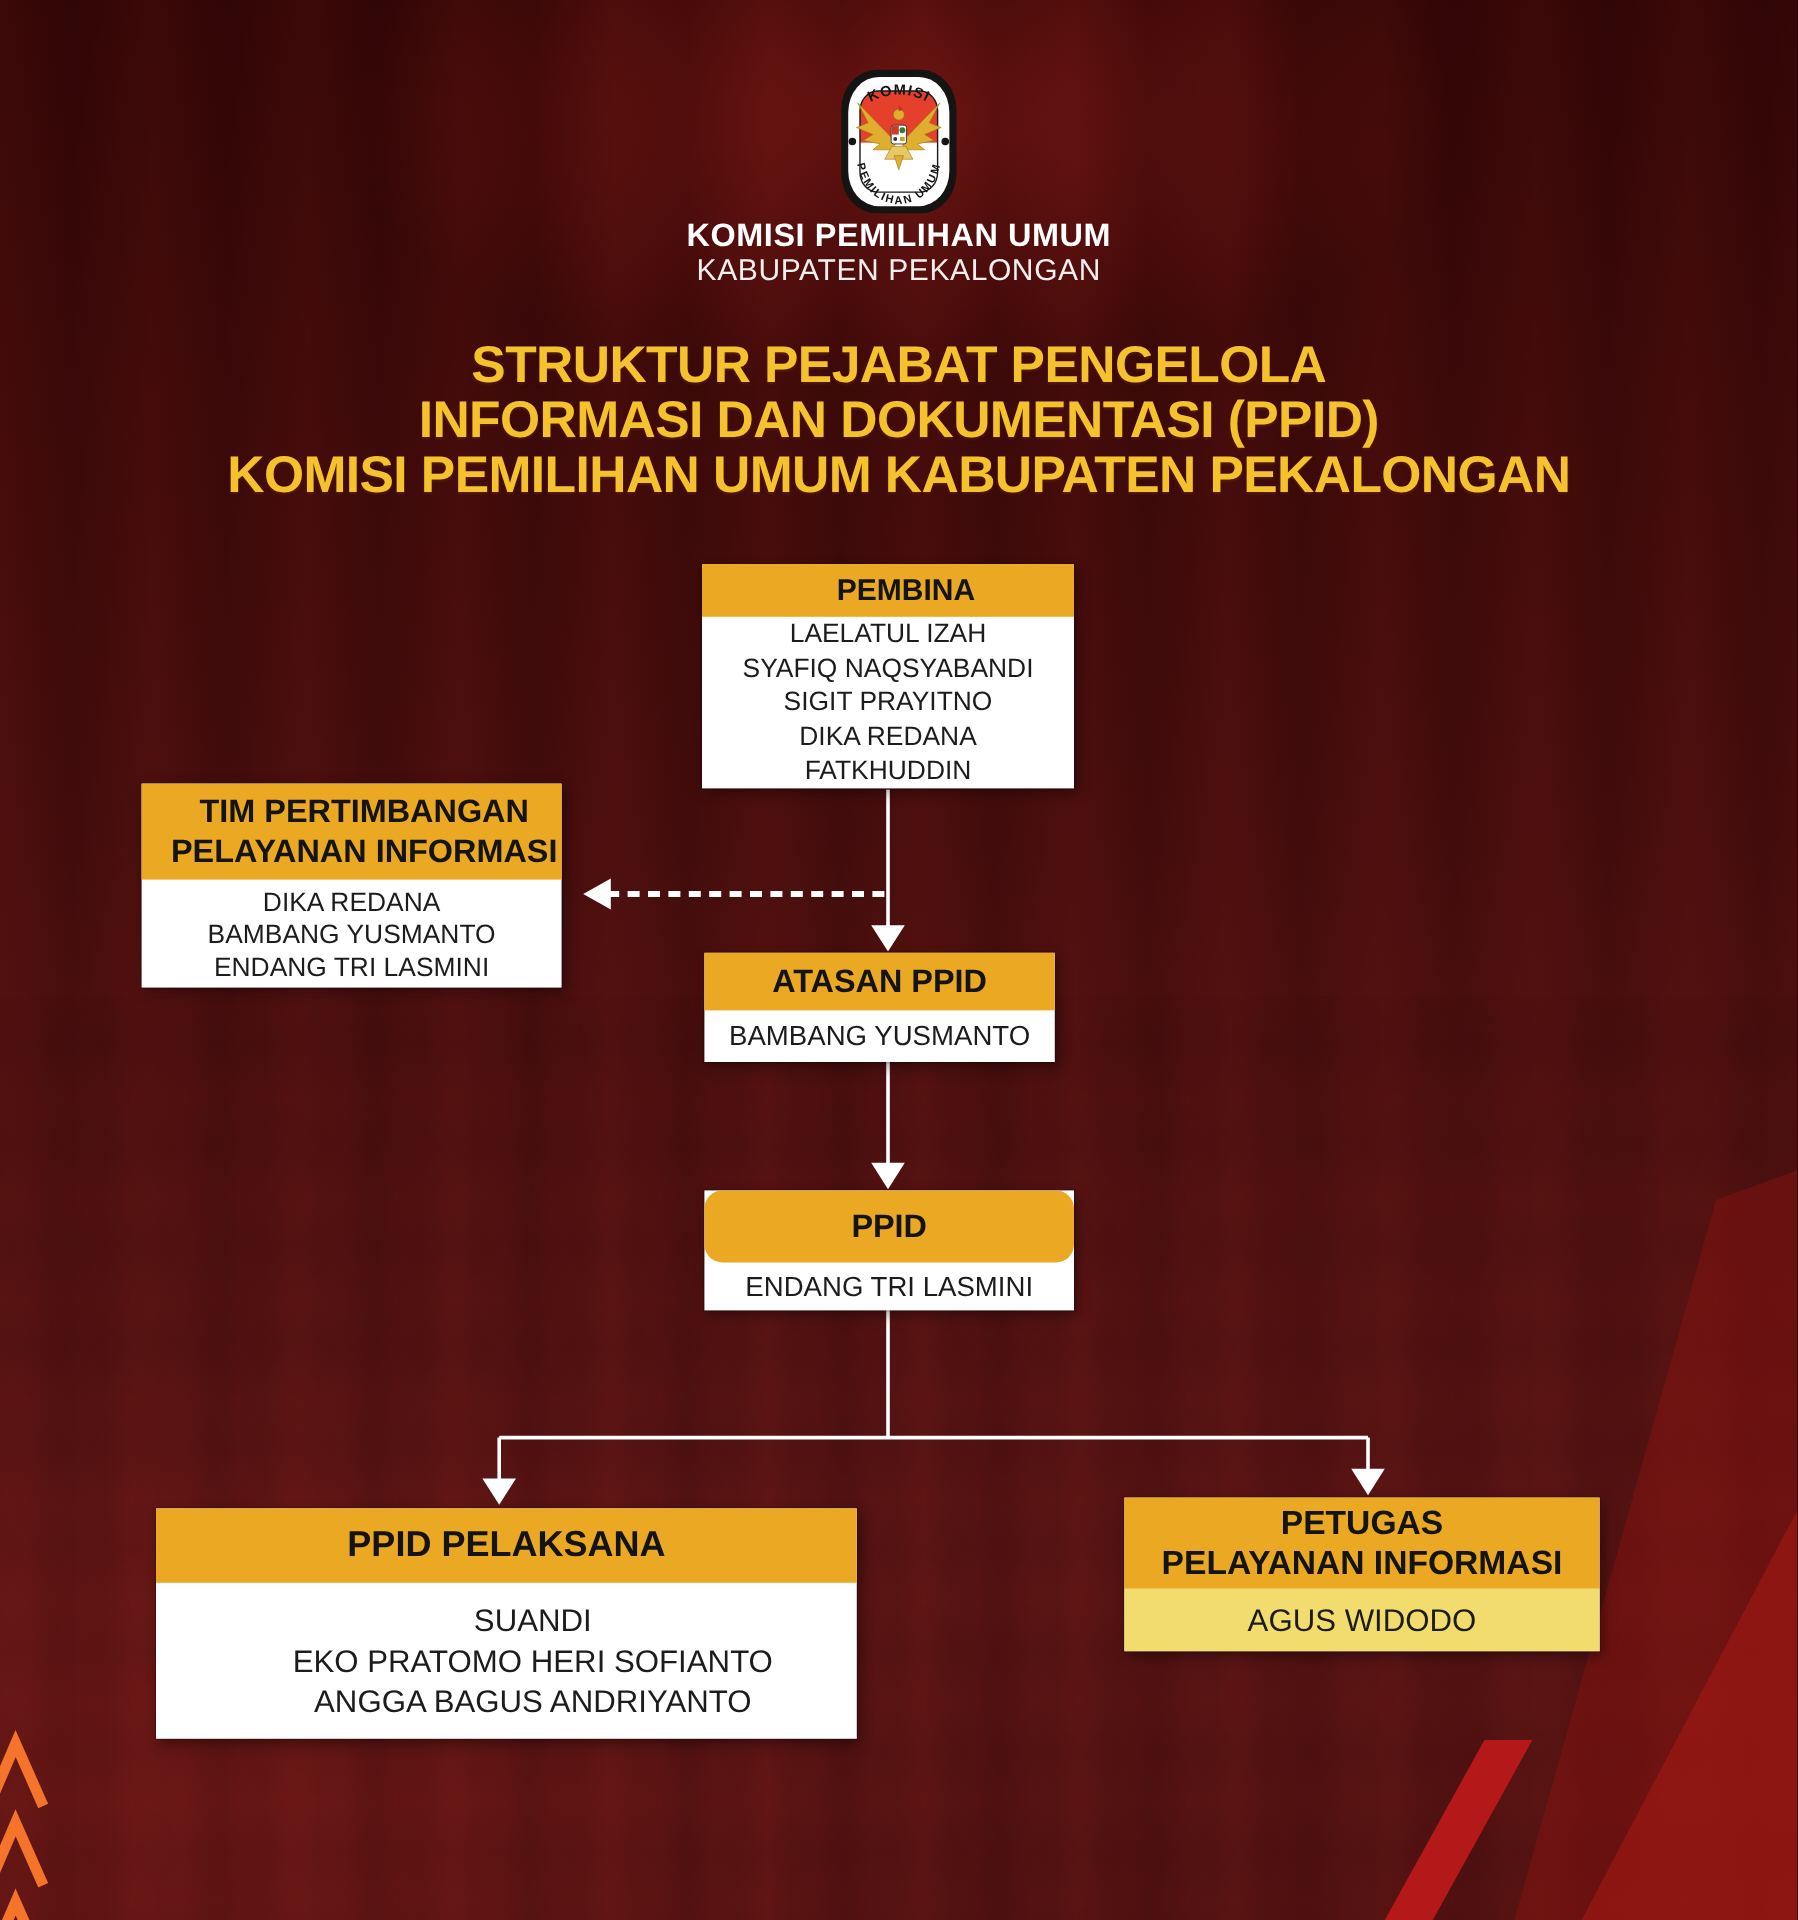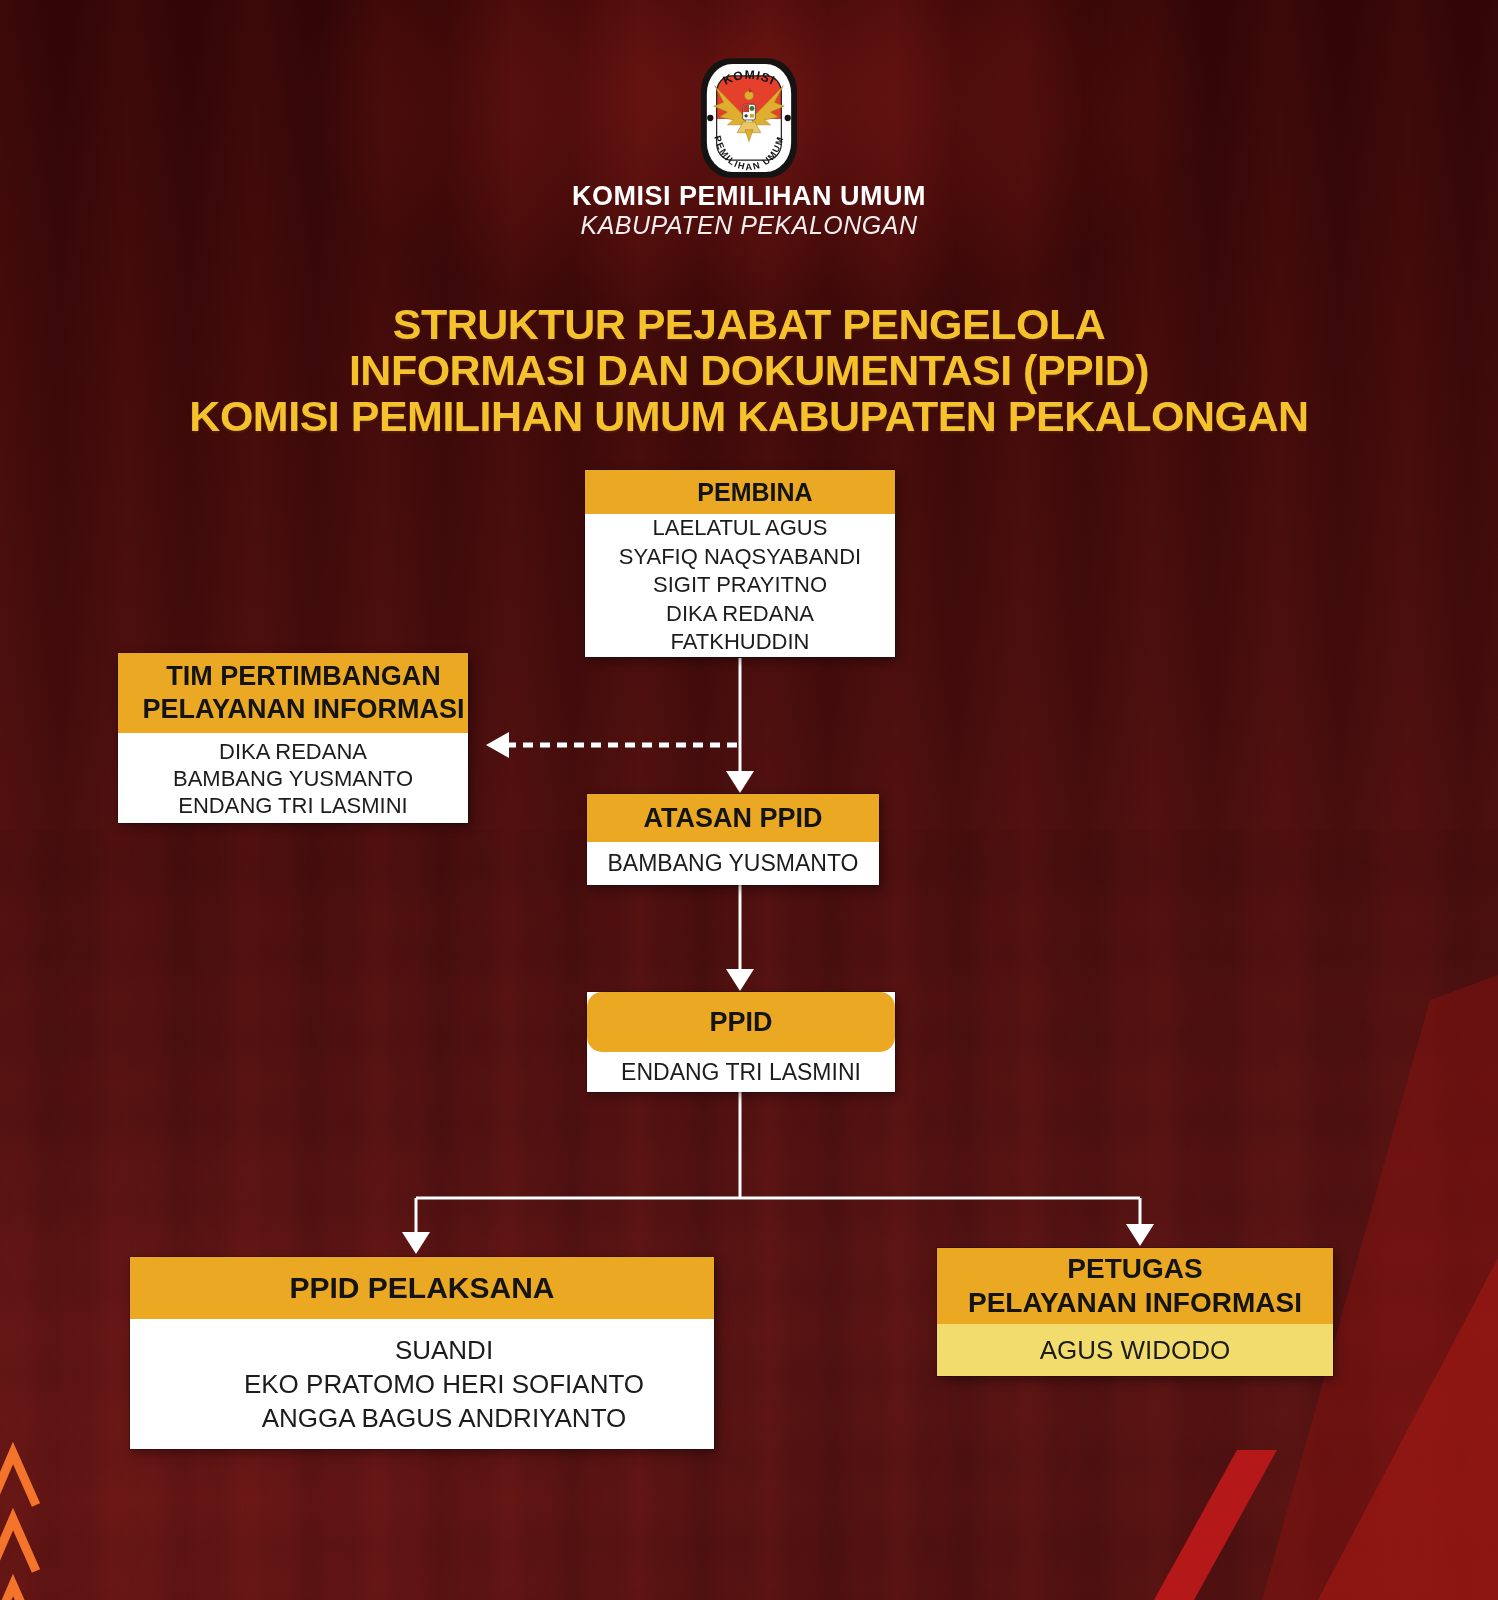--- a/index.html
+++ b/index.html
@@ -25,26 +25,26 @@
   }
   .bg-shapes,.connectors{position:absolute; inset:0; width:100%; height:100%;}
   .bg-shapes{z-index:2;}
   .connectors{z-index:5;}
 
   
   .logo{position:absolute; left:700px; top:56px; width:98px; height:124px; z-index:4;}
   .org-name{position:absolute; left:0; top:181px; width:100%; text-align:center; z-index:4;
     color:#ffffff; font-size:27px; font-weight:bold; letter-spacing:.5px;}
   .org-unit{position:absolute; left:0; top:211px; width:100%; text-align:center; z-index:4;
-    color:#f3eeee; font-size:25px; letter-spacing:.5px;font-style:italic;}
+    color:#f3eeee; font-size:25px; letter-spacing:.5px;}
 
   
   .main-title{position:absolute; left:0; top:281px; width:100%; z-index:4; text-align:center;
     font-weight:bold; font-size:43px; line-height:46px; letter-spacing:-0.5px;
-    color:#F4C22C; text-shadow:0 2px 2px rgba(110,55,0,0.38);margin-top:20px;}
+    color:#F4C22C; text-shadow:0 2px 2px rgba(110,55,0,0.38);}
 
   
   .box{position:absolute; z-index:6; background:#ffffff;
        box-shadow:0 0 0 1px rgba(0,0,0,0.18), 3px 4px 10px rgba(0,0,0,0.38);}
   .box-header{background:#EBA822; color:#141414; font-weight:bold; text-align:center;
        display:flex; flex-direction:column; justify-content:center; align-items:center;}
   .box-body{display:flex; flex-direction:column; justify-content:center; align-items:center;
        text-align:center; color:#1c1c1c;}
 
   .box-pembina{left:585px; top:470px; width:310px;}
@@ -151,21 +151,21 @@
       <polygon points="740,991 726,969 754,969"></polygon>
       <polygon points="416,1254 402,1232 430,1232"></polygon>
       <polygon points="1140,1246 1126,1224 1154,1224"></polygon>
       <polygon points="486,745 509,732 509,758"></polygon>
     </g>
   </svg>
 
   <div class="box box-pembina">
     <div class="box-header">PEMBINA</div>
     <div class="box-body">
-      <div>LAELATUL AGUS</div>
+      <div>LAELATUL IZAH</div>
       <div>SYAFIQ NAQSYABANDI</div>
       <div>SIGIT PRAYITNO</div>
       <div>DIKA REDANA</div>
       <div>FATKHUDDIN</div>
     </div>
   </div>
 
   <div class="box box-tim">
     <div class="box-header">
       <div>TIM PERTIMBANGAN</div>

